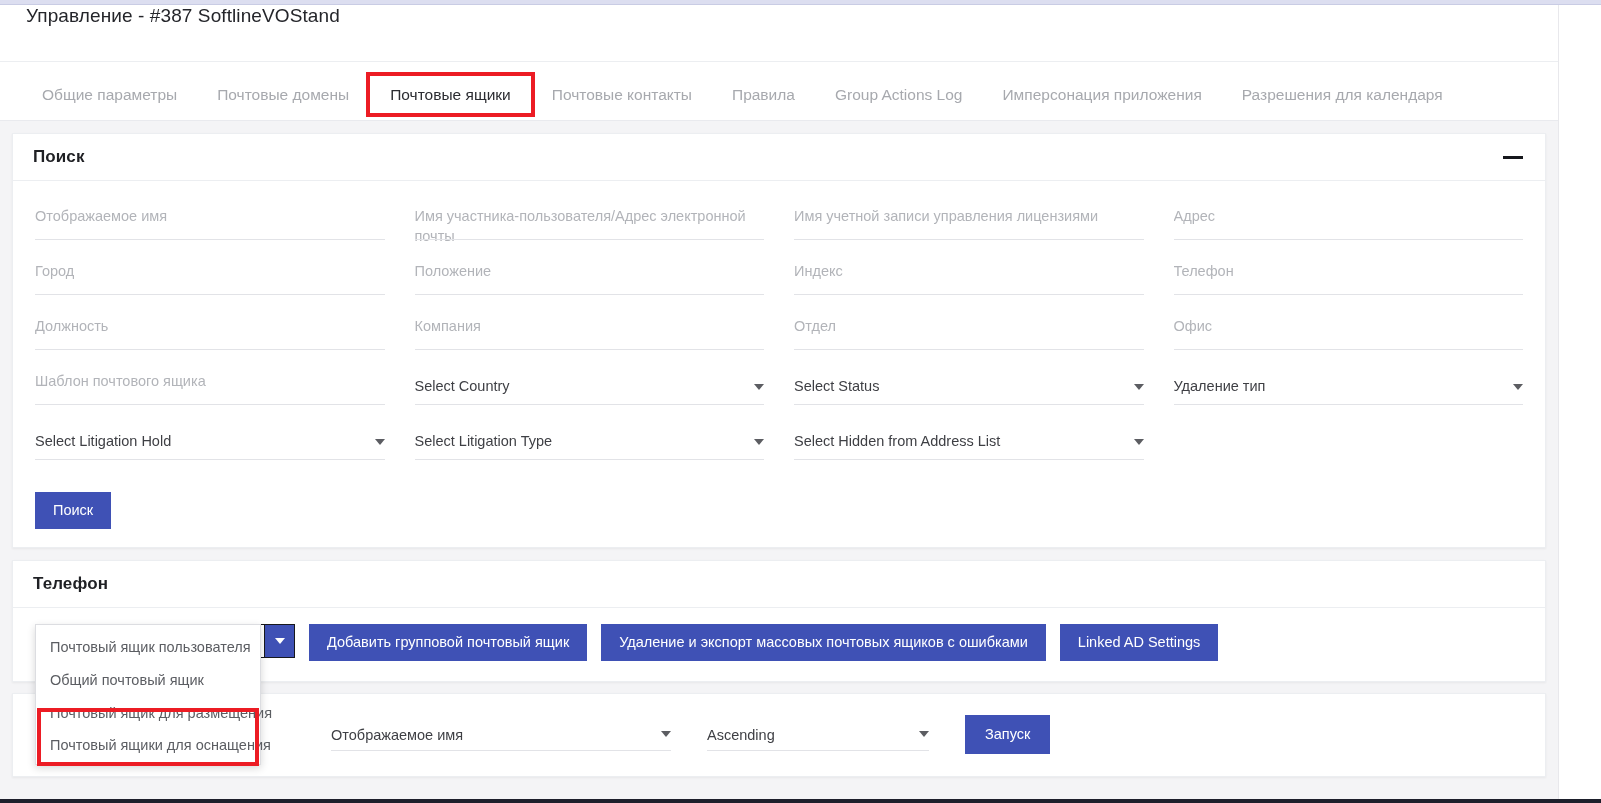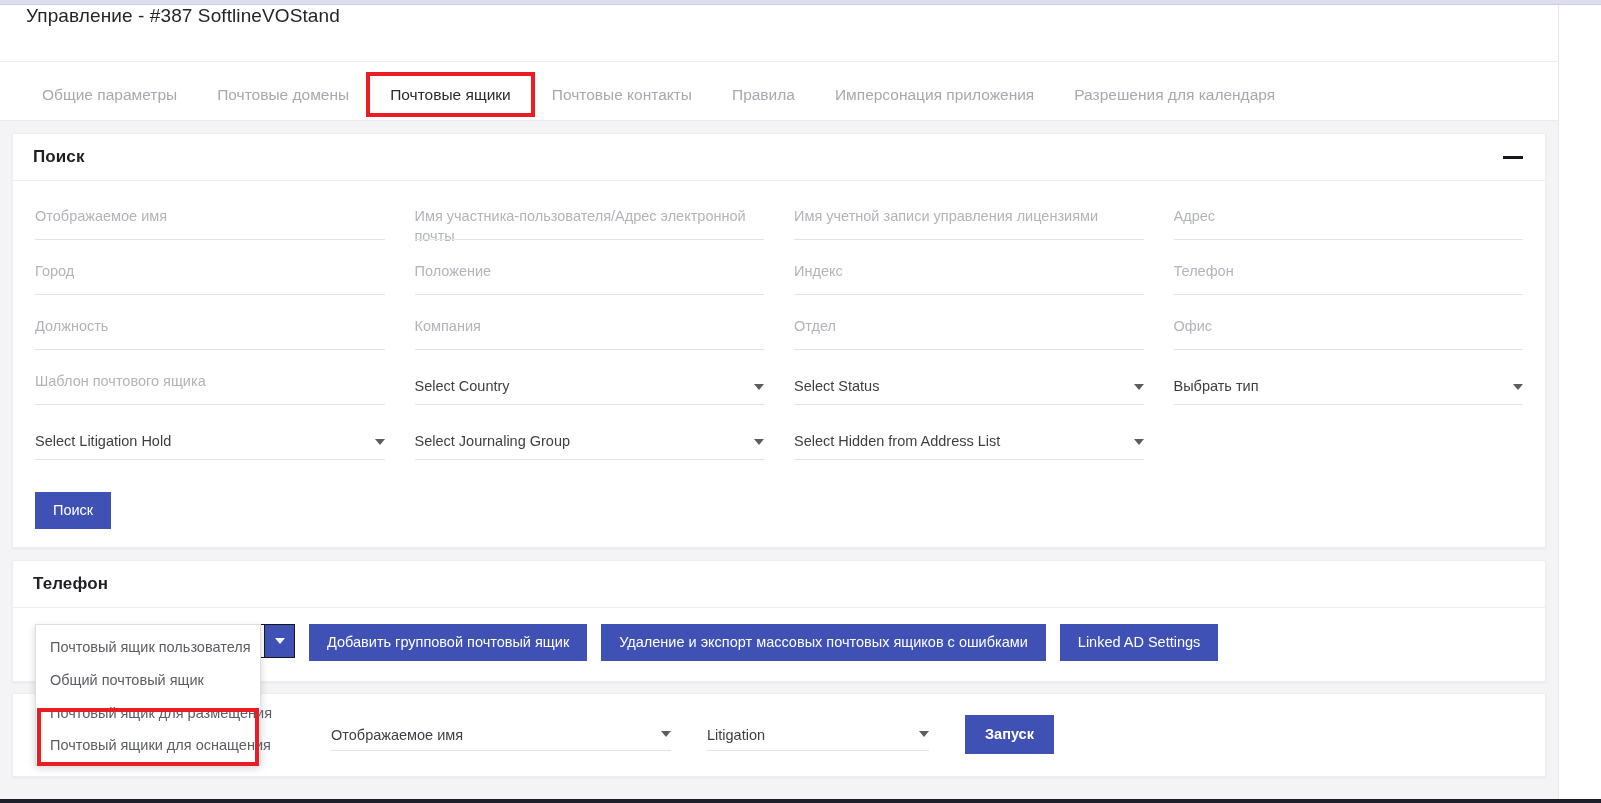--- a/index.html
+++ b/index.html
@@ -294,21 +294,21 @@
   .sort-select.narrow { width: 222px; }
   .sort-select .line {
     position: absolute; left: 0; right: 0; bottom: 6px;
     height: 1px; background: #e2e3e7;
   }
   .sort-select .val {
     flex: 1;
     font-size: 14.5px;
     color: #3e3f44;
   }
-  .run-btn { padding: 10px 20px; font-weight: bold; }
+  .run-btn { padding: 10px 20px; }
 </style>
 </head>
 <body>
 
 <div id="root">
 
   <div class="top-strip"></div>
 
   <div class="page">
 
@@ -316,20 +316,21 @@
       <div class="page-title">Управление - #387 SoftlineVOStand</div>
     </div>
 
     <div class="tabs-wrap">
       <div class="tabs">
         <div class="tab">Общие параметры</div>
         <div class="tab">Почтовые домены</div>
         <div class="tab active highlight">Почтовые ящики</div>
         <div class="tab">Почтовые контакты</div>
         <div class="tab">Правила</div>
+        <div class="tab">Group Actions Log</div>
         <div class="tab">Имперсонация приложения</div>
         <div class="tab">Разрешения для календаря</div>
       </div>
     </div>
 
     <div class="card">
       <div class="card-head">
         <h2>Поиск</h2>
         <span class="collapse-icon"></span>
       </div>
@@ -395,32 +396,32 @@
             <span class="val">Select Country</span>
             <span class="caret"></span>
             <span class="line"></span>
           </div>
           <div class="select-field">
             <span class="val">Select Status</span>
             <span class="caret"></span>
             <span class="line"></span>
           </div>
           <div class="select-field">
-            <span class="val">Выбрать тип</span>
+            <span class="val">Удаление тип</span>
             <span class="caret"></span>
             <span class="line"></span>
           </div>
 
           <div class="select-field">
             <span class="val">Select Litigation Hold</span>
             <span class="caret"></span>
             <span class="line"></span>
           </div>
           <div class="select-field">
-            <span class="val">Select Journaling Group</span>
+            <span class="val">Select Litigation Type</span>
             <span class="caret"></span>
             <span class="line"></span>
           </div>
           <div class="select-field">
             <span class="val">Select Hidden from Address List</span>
             <span class="caret"></span>
             <span class="line"></span>
           </div>
           <div></div>
 
@@ -463,21 +464,21 @@
     </div>
 
     <div class="sort-card">
       <div style="width:260px;flex:none;"></div>
       <div class="sort-select">
         <span class="val">Отображаемое имя</span>
         <span class="caret"></span>
         <span class="line"></span>
       </div>
       <div class="sort-select narrow">
-        <span class="val">Litigation</span>
+        <span class="val">Ascending</span>
         <span class="caret"></span>
         <span class="line"></span>
       </div>
       <button class="btn run-btn">Запуск</button>
     </div>
 
   </div>
 
   <div class="right-gutter"></div>
   <div class="bottom-strip"></div>

